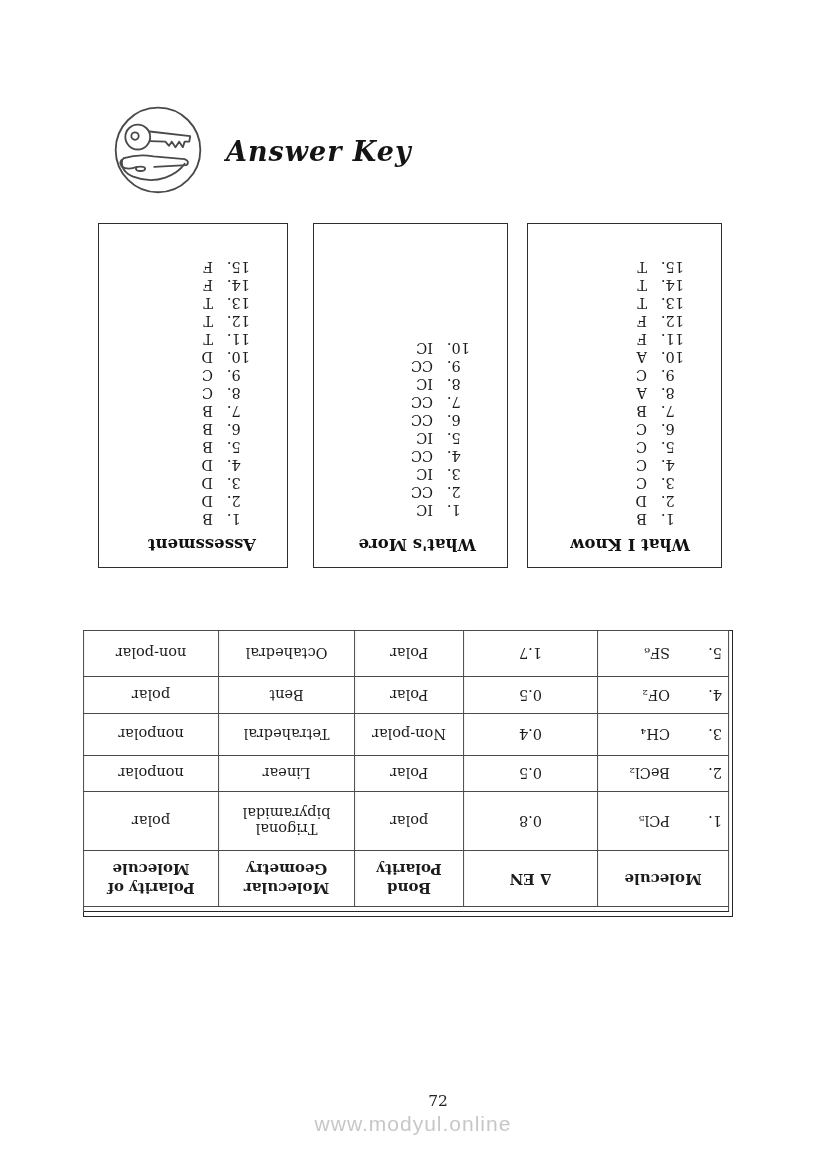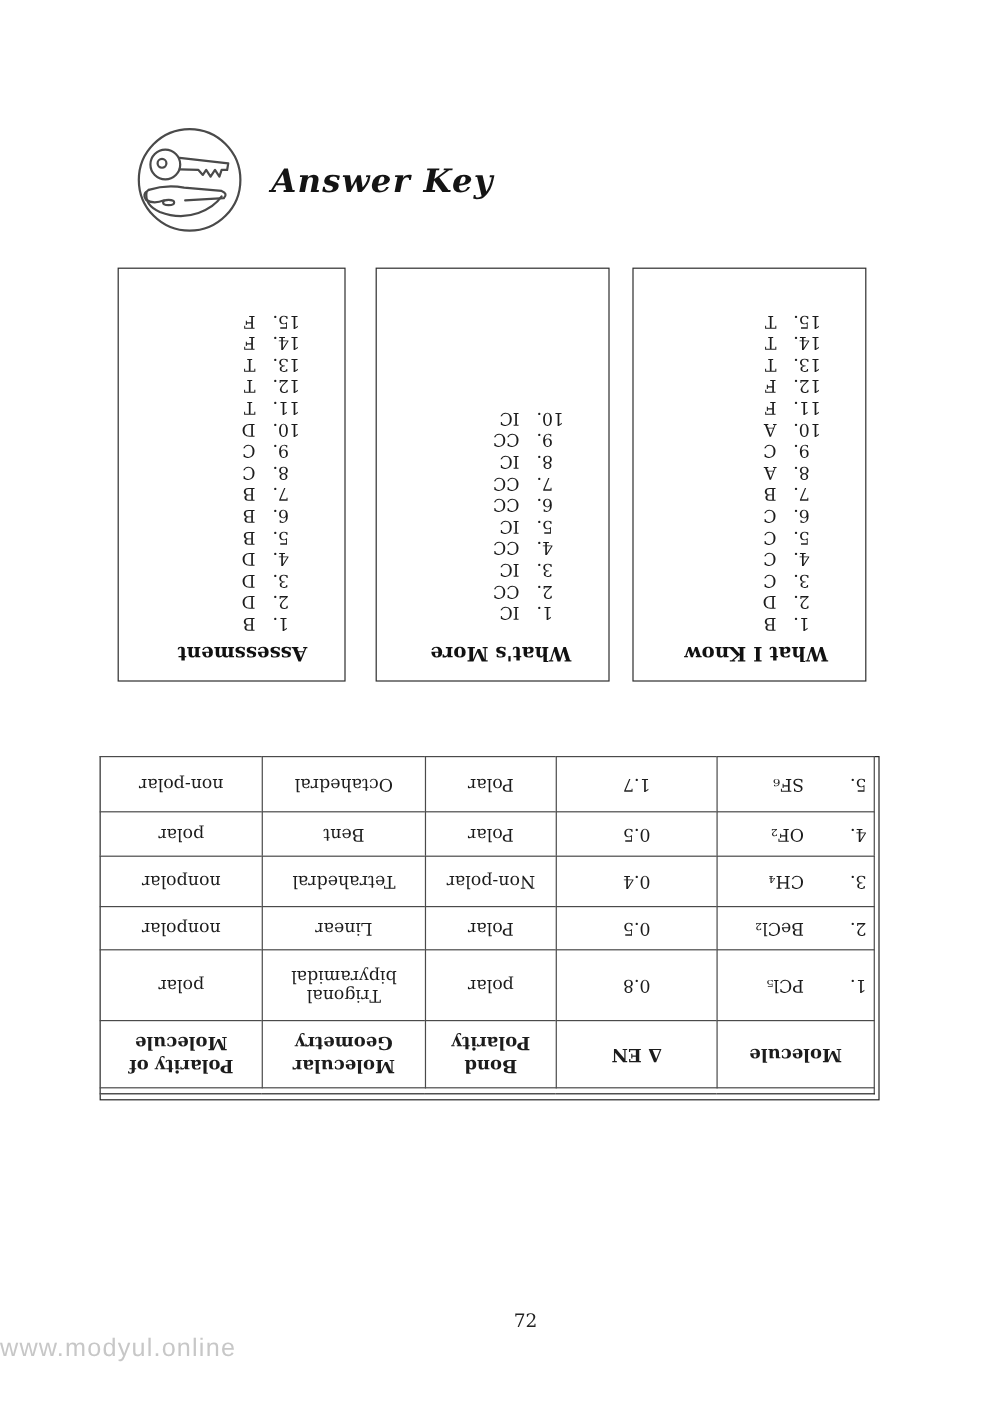--- a/index.html
+++ b/index.html
@@ -39,21 +39,21 @@
   table.anstab tbody tr:nth-child(4){height:37px;}
   table.anstab tbody tr:nth-child(5){height:45px;}
   td.c-center{text-align:center;}
   td.c-mol{text-align:left;padding-left:24px;}
   .mnum{display:inline-block;width:16px;}
   .mform{margin-left:36px;}
 
   
   .pg-num{position:absolute;left:0;top:1092px;width:100%;text-align:center;
           font-size:15.5px;color:#222;padding-left:25px;}
-  .watermark{position:absolute;left:0;top:1112px;width:100%;text-align:left;
+  .watermark{position:absolute;left:0;top:1112px;width:100%;text-align:center;
           font-family:"Liberation Sans", sans-serif;font-size:21px;color:#c7c7c7;letter-spacing:1px;}
 
   svg .ln{fill:none;stroke:#4a4a4a;stroke-width:2;stroke-linecap:round;stroke-linejoin:round;}
 </style>
 </head>
 <body>
 
 <div class="page">
 
   <svg class="hdr-icon" viewBox="0 0 100 100" aria-hidden="true">

